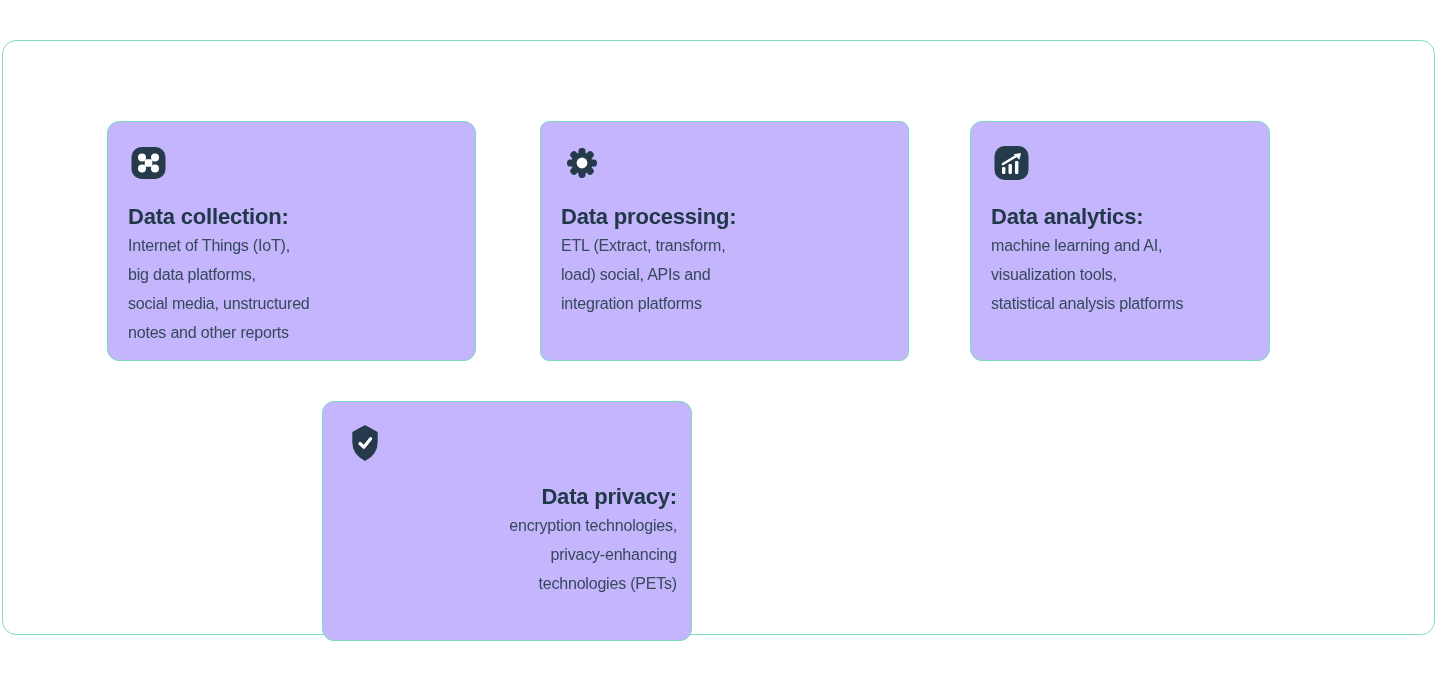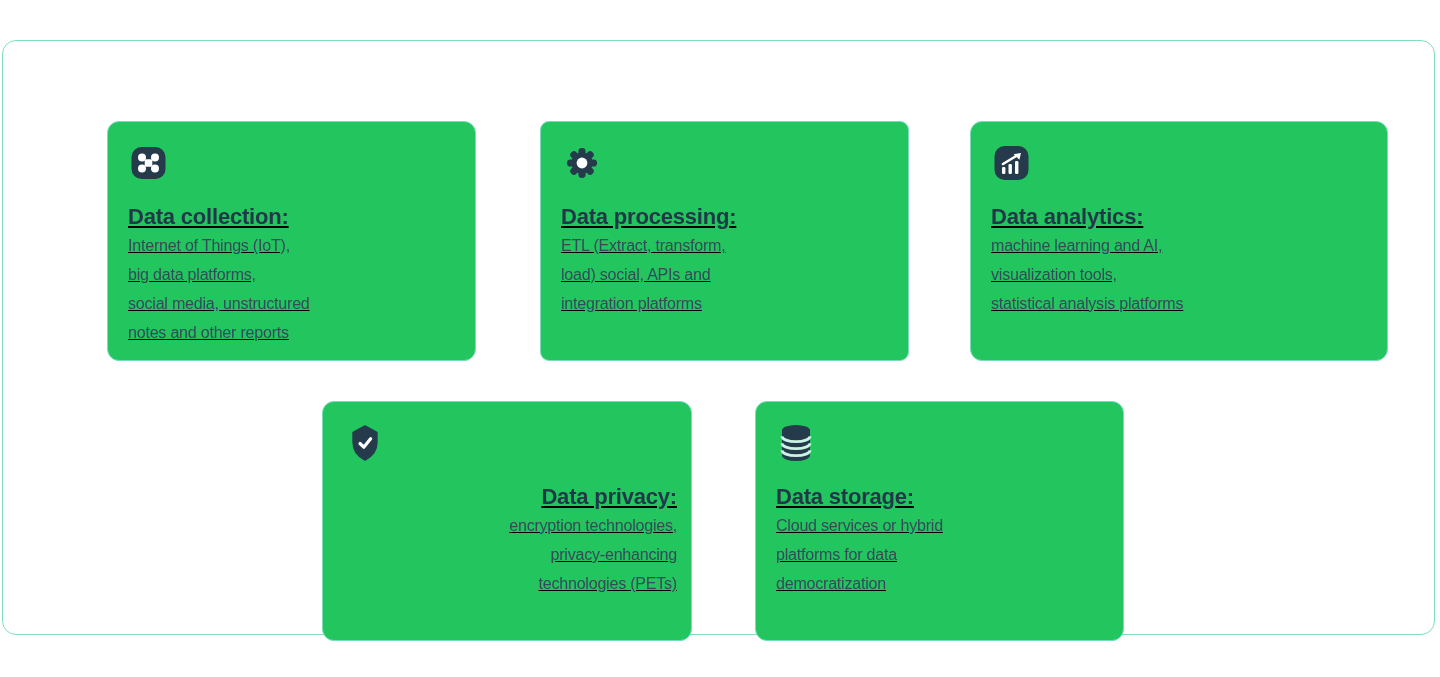--- a/index.html
+++ b/index.html
@@ -24,29 +24,28 @@
     background: #ffffff;
     border: 1.5px solid #7fdec2;
     border-radius: 14px;
     box-sizing: border-box;
   }
   .card {
     position: absolute;
     box-sizing: border-box;
     width: 369px;
     height: 240px;
-    background: #22c55e;
+    background: #c4b5fd;
     border: 1px solid #7adcbd;
     border-radius: 12px;
     padding: 22px 14px 20px 20px;
-    text-decoration: underline;
   }
   .card-1 { left: 104px; top: 80px; }
   .card-2 { left: 537px; top: 80px; border-radius: 9px; }
-  .card-3 { left: 967px; top: 80px; width: 418px; }
+  .card-3 { left: 967px; top: 80px; width: 300px; }
   .card-4 { left: 319px; top: 360px; width: 370px; text-align: right; }
   .card-5 { left: 752px; top: 360px; }
   .icon-wrap {
     height: 38px;
     margin-left: 3px;
     margin-bottom: 20px;
   }
   .icon-wrap svg { display: block; }
   .card-title {
     margin: 0;
@@ -132,29 +131,15 @@
           <path d="M19 3 L30 9 V18 C30 26 25.5 31.5 19 35 C12.5 31.5 8 26 8 18 V9 Z" fill="#253b4c" stroke="#253b4c" stroke-width="3.4" stroke-linejoin="round"></path>
           <path d="M14 19.5 L17.8 23.2 L24.6 14.8" fill="none" stroke="#ffffff" stroke-width="3.2" stroke-linecap="round" stroke-linejoin="round"></path>
         </svg>
       </div>
       <h3 class="card-title">Data privacy:</h3>
       <p class="card-body">encryption technologies,
 privacy-enhancing
 technologies (PETs)</p>
     </div>
 
-    <div class="card card-5">
-      <div class="icon-wrap">
-        <svg width="34" height="38" viewBox="0 0 34 38">
-          <path d="M3 6.5 a14 5.5 0 0 1 28 0 V31.5 a14 5.5 0 0 1 -28 0 Z" fill="#253b4c"></path>
-          <path d="M3 12.2 a14 5.5 0 0 0 28 0" stroke="#ccf2e5" stroke-width="2.8" fill="none"></path>
-          <path d="M3 19.2 a14 5.5 0 0 0 28 0" stroke="#ccf2e5" stroke-width="2.8" fill="none"></path>
-          <path d="M3 26.2 a14 5.5 0 0 0 28 0" stroke="#ccf2e5" stroke-width="2.8" fill="none"></path>
-        </svg>
-      </div>
-      <h3 class="card-title">Data storage:</h3>
-      <p class="card-body">Cloud services or hybrid
-platforms for data
-democratization</p>
-    </div>
 
   </div>
 </div>
 
 </body></html>

